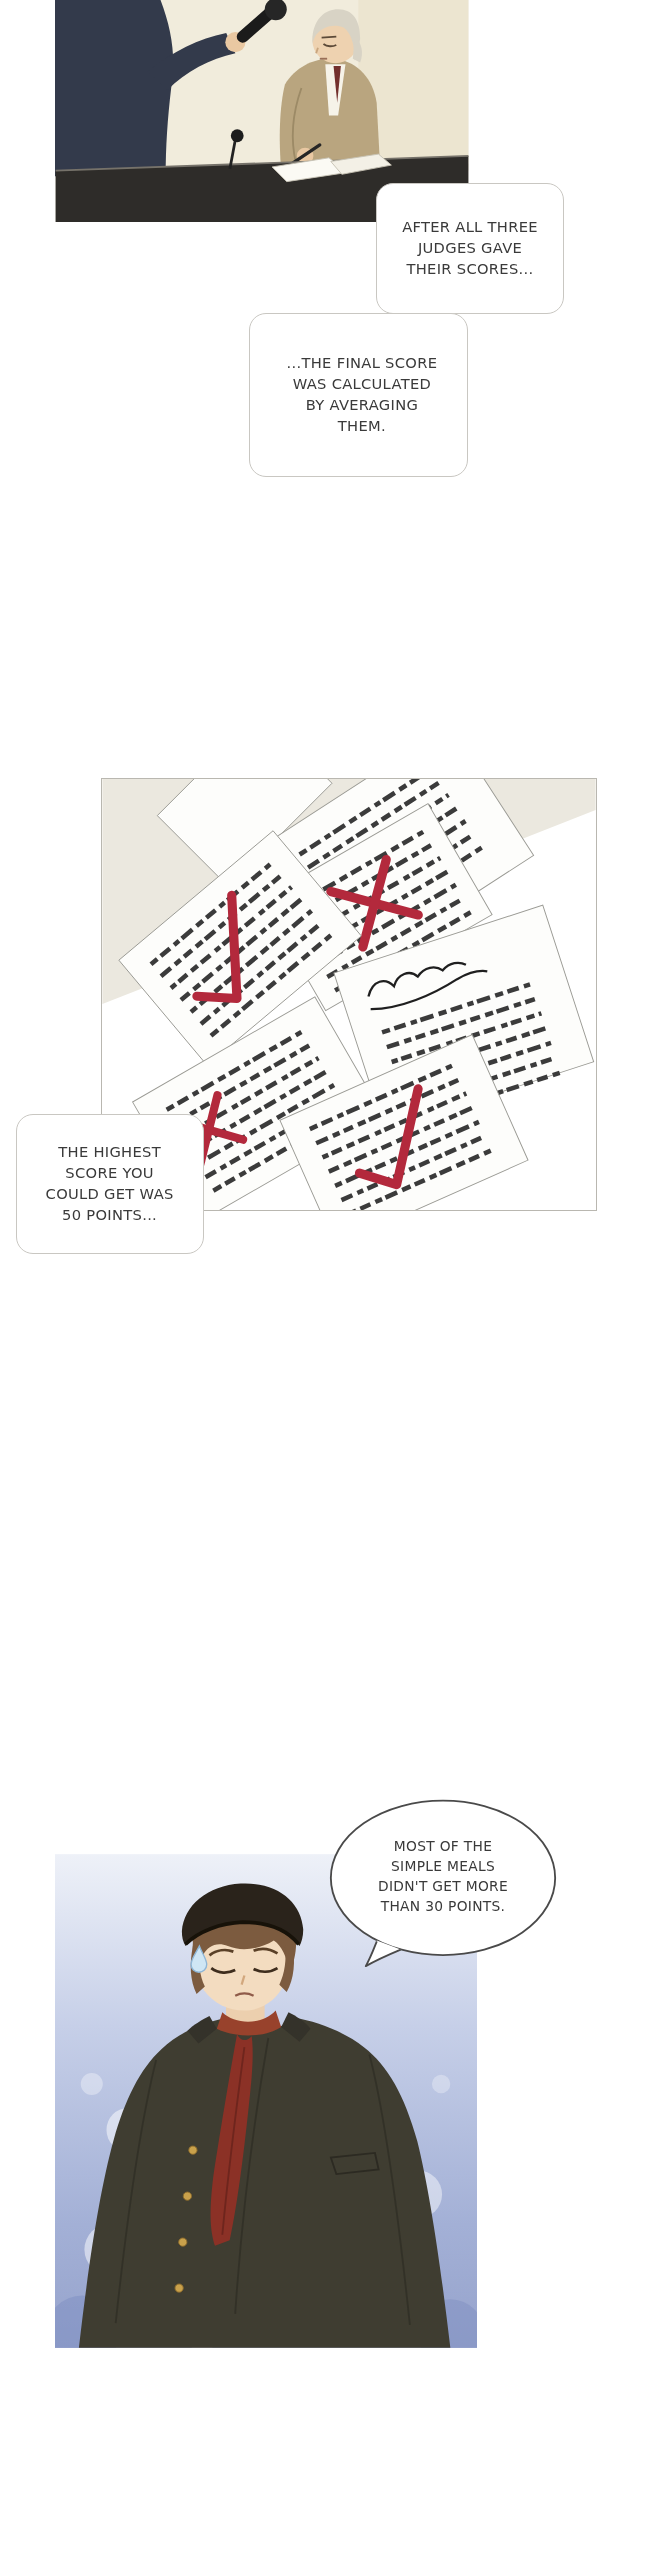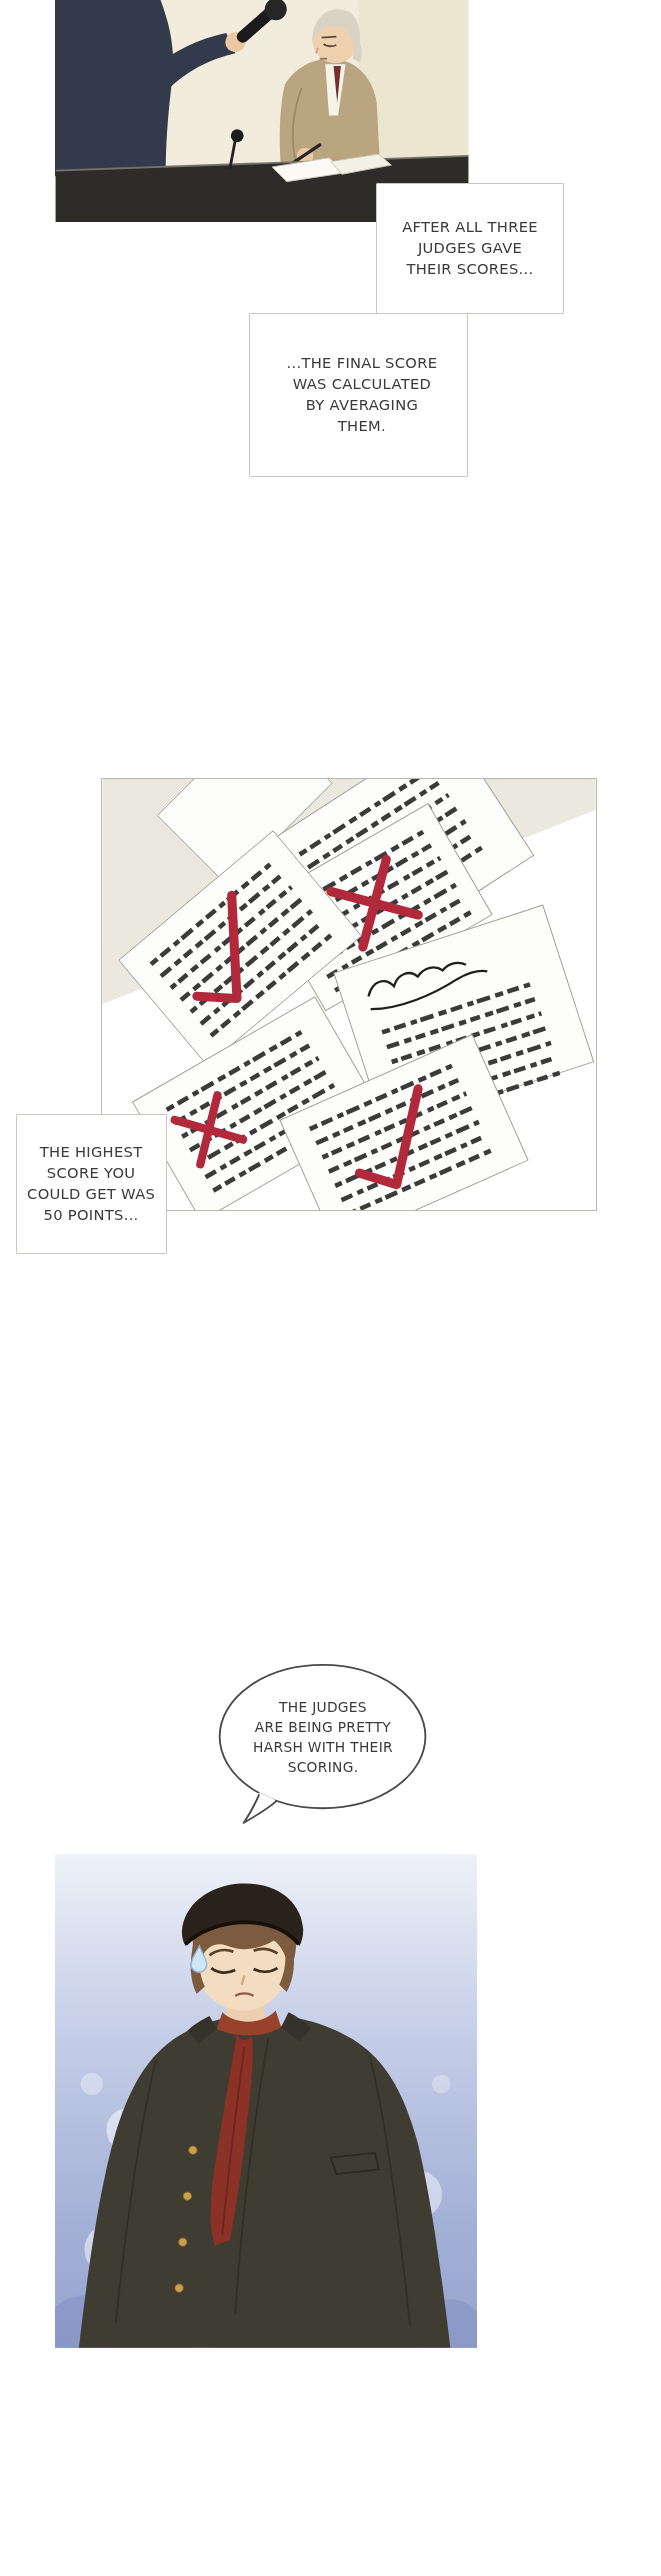--- a/index.html
+++ b/index.html
@@ -7,29 +7,29 @@
   body { font-family:"DejaVu Sans","Liberation Sans",sans-serif; }
   .page { position:relative; width:662px; height:2576px; background:#ffffff; overflow:hidden; margin:0 auto; }
 
   .panel { position:absolute; overflow:hidden; }
   .panel svg { display:block; width:100%; height:100%; }
   .panel-judges { left:55px; top:0; width:414px; height:222px; }
   .panel-sheets { left:101px; top:778px; width:496px; height:433px; border:0.9px solid #b9b7b0; background:#ffffff; }
   .panel-chef   { left:55px; top:1854px; width:422px; height:494px; }
 
   .caption {
-    position:absolute; background:#ffffff; border:1.8px solid #c9c7c2; border-radius:1px;
+    position:absolute; background:#ffffff; border:1.8px solid #c9c7c2; border-radius:17px;
     display:flex; align-items:center; justify-content:center; text-align:center; padding:9.2px;
   }
   .caption p, .bubble p {
     white-space:pre-line; font-size:14.7px; line-height:1.42; color:#3a3a3a; letter-spacing:0.3px;
   }
   .caption-1 { left:376px; top:183px;  width:188px; height:131px; }
   .caption-2 { left:249px; top:313px;  width:219px; height:164px;padding-left:16px; }
-  .caption-3 { left:15.6px;  top:1114px; width:151px; height:140px;justify-content:center; }
+  .caption-3 { left:15.6px;  top:1114px; width:188px; height:140px;justify-content:center; }
   .caption-4 { left:120px; top:1253px; width:219px; height:143px; }
 
   .bubble { position:absolute; }
   .bubble svg { position:absolute; left:0; top:0; width:100%; height:100%; }
   .bubble p {
     position:absolute; left:0; top:0; right:0; display:flex; align-items:center; justify-content:center;
     text-align:center; font-size:13.8px; line-height:1.45;
   }
   .bubble-1 { left:216px; top:1661px; width:214px; height:164px; }
   .bubble-1 p { height:151px; }
@@ -245,27 +245,27 @@
           <path d="M216,125 C224,129 234,129 242,124" stroke="#3e2d1d" stroke-width="3"></path>
           <path d="M206,132 L203,142" stroke="#d2a87e" stroke-width="2.5"></path>
           <path d="M196,154 C202,151 210,151 216,154" stroke="#8f5b49" stroke-width="2.5"></path>
         </g>
 
         <path d="M157,100 C160,108 165,114 165,120 A8.5,8.5 0 1,1 148,120 C148,114 153,108 157,100 Z" fill="#cfe6f4" stroke="#8fb6d6" stroke-width="1.5"></path>
       </g>
     </svg>
   </section>
 
-  <div class="bubble bubble-1">
-    <svg viewBox="0 0 233 178">
-      <ellipse cx="116" cy="82" rx="112" ry="78" fill="#ffffff" stroke="#4a4a4a" stroke-width="2"></ellipse>
-      <path d="M47,143 C42,156 37,166 30,176 C44,168 56,162 65,151 Z" fill="#ffffff"></path>
-      <path d="M47,145 C42,157 37,166 30,176 C44,168 56,161 66,152" fill="none" stroke="#4a4a4a" stroke-width="2" stroke-linejoin="round"></path>
-    </svg>
-    <p>THE JUDGES
-ARE BEING PRETTY
-HARSH WITH THEIR
-SCORING.</p>
-  </div>
-
+
+  <div class="bubble bubble-2">
+    <svg viewBox="0 0 252 186">
+      <ellipse cx="126" cy="88" rx="122" ry="84" fill="#ffffff" stroke="#4a4a4a" stroke-width="2"></ellipse>
+      <path d="M54,156 C50,166 47,175 42,184 C56,176 68,172 80,166 Z" fill="#ffffff"></path>
+      <path d="M54,157 C50,167 47,175 42,184 C56,176 68,171 80,166" fill="none" stroke="#4a4a4a" stroke-width="2" stroke-linejoin="round"></path>
+    </svg>
+    <p>MOST OF THE
+SIMPLE MEALS
+DIDN'T GET MORE
+THAN 30 POINTS.</p>
+  </div>
 
 </div>
 
 
 </body></html>

